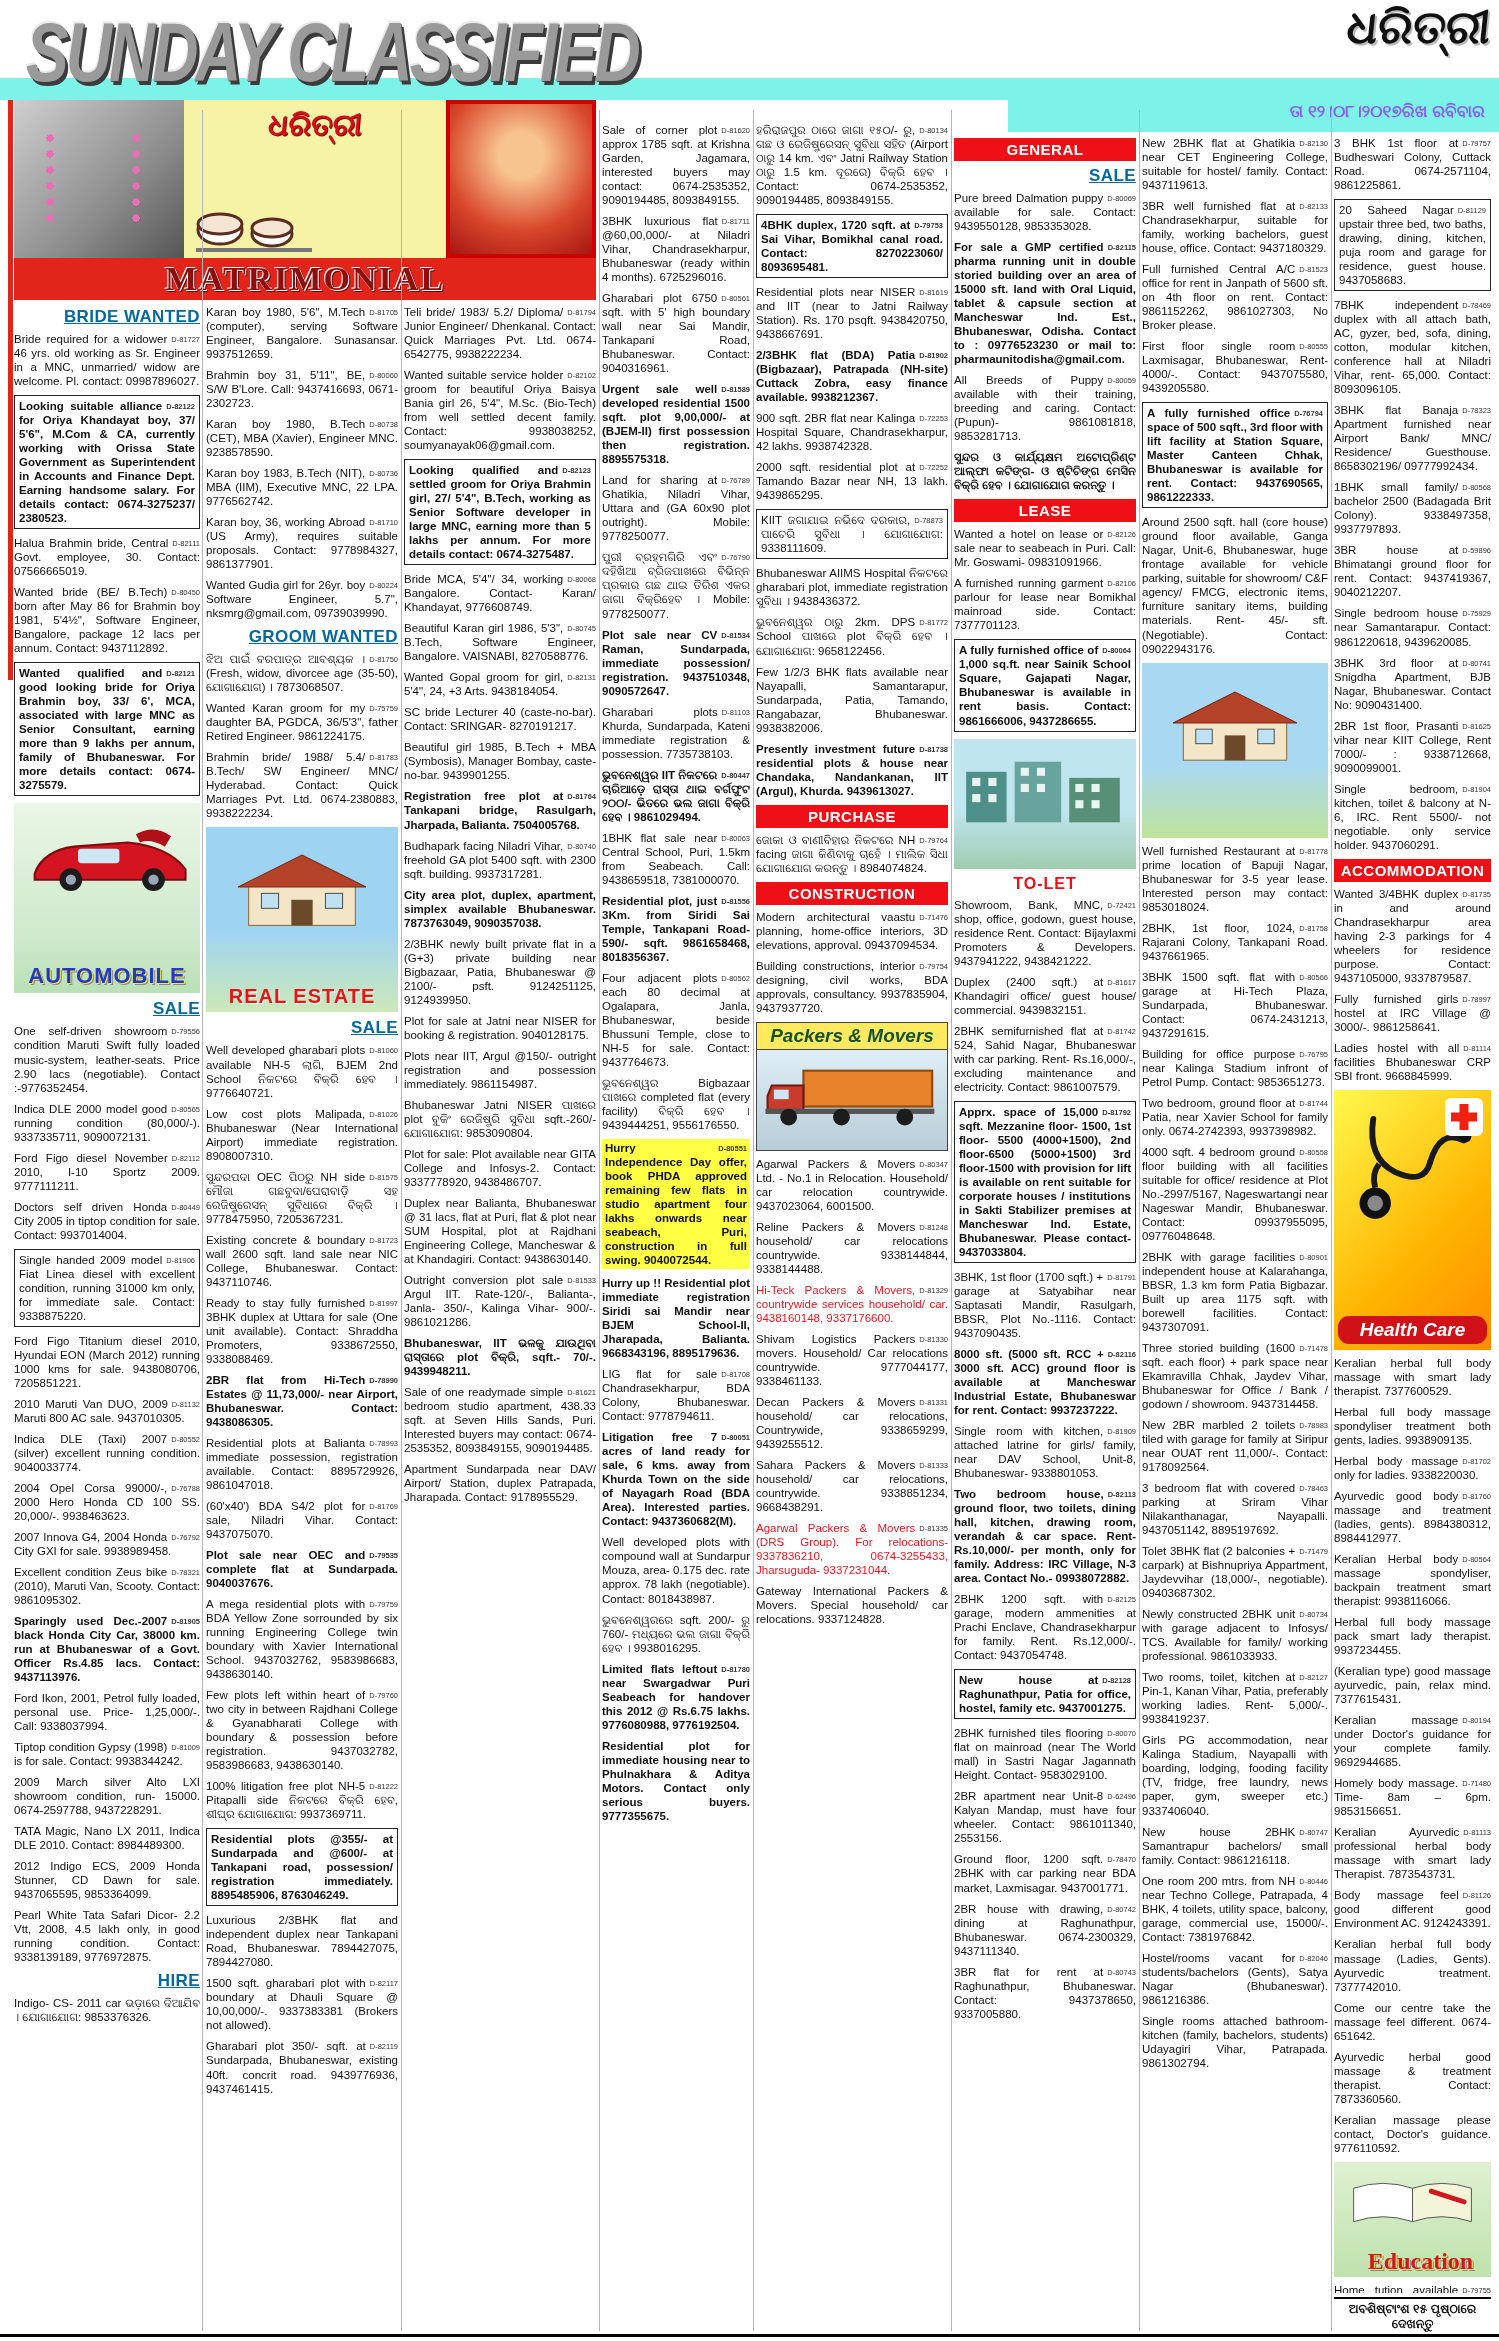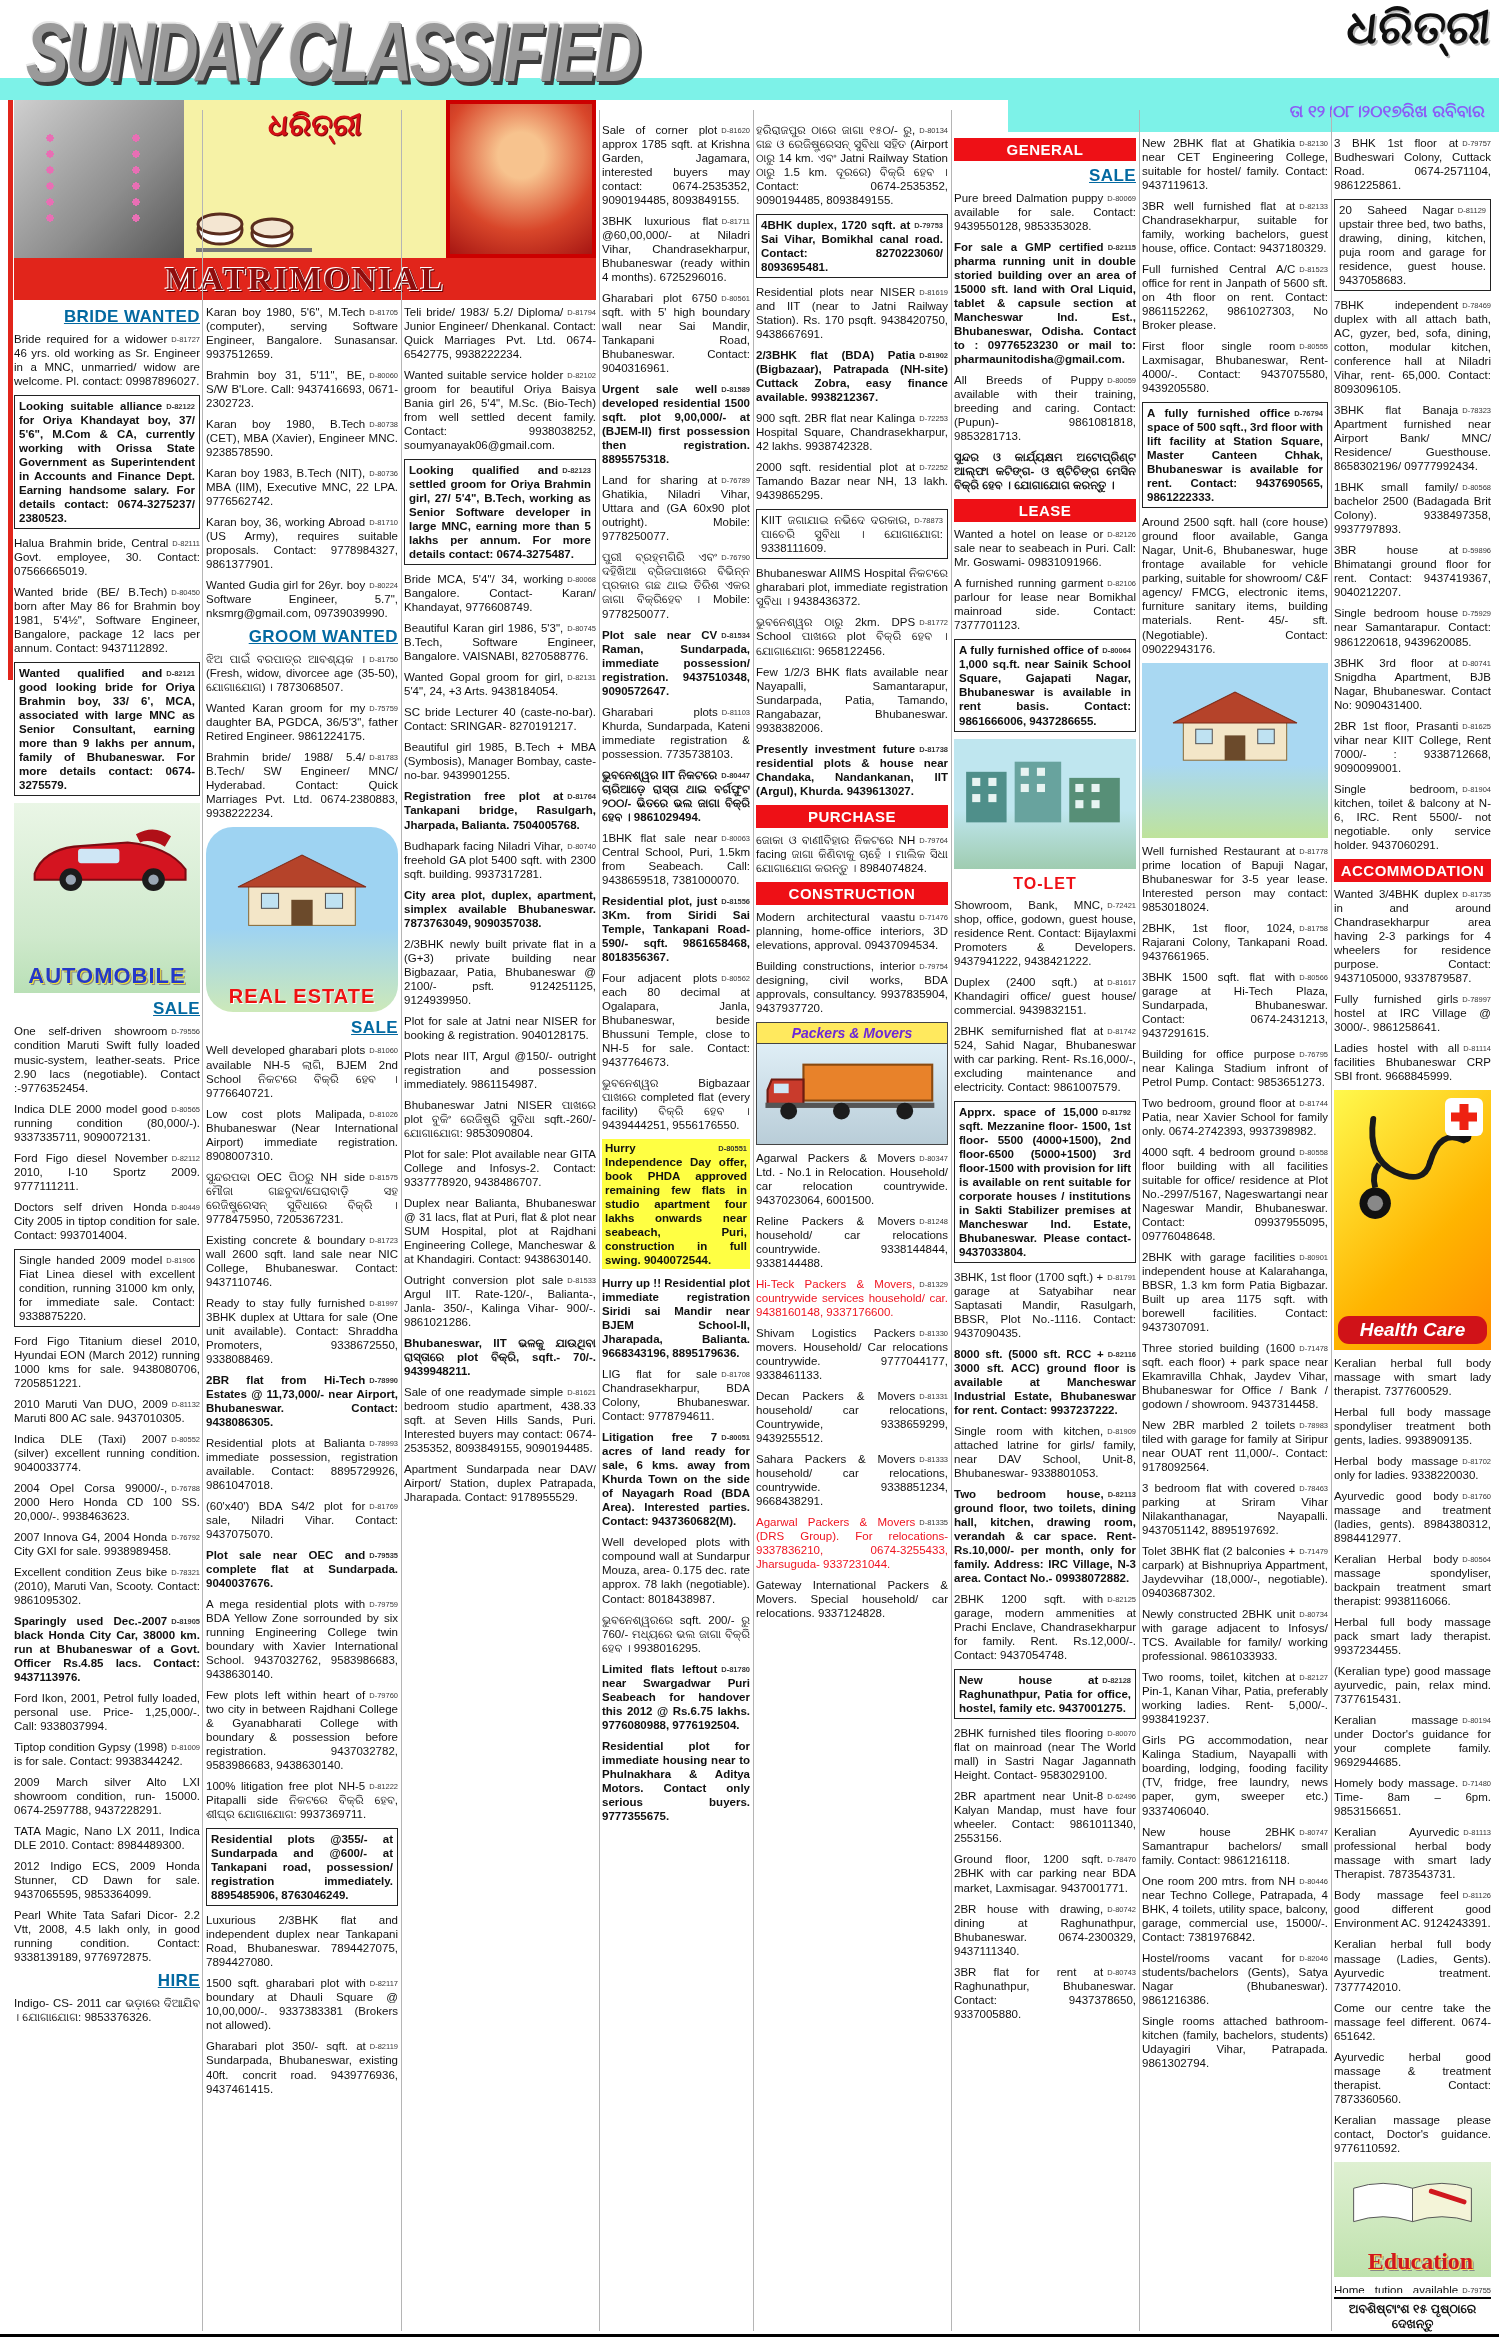--- a/index.html
+++ b/index.html
@@ -44,28 +44,28 @@
   .matri .ph-right:before{content:"";position:absolute;inset:0;border:4px solid #c00;}
   .matri .band{height:42px;background:#e1251b;display:flex;align-items:center;justify-content:center;}
   .matri .band span{font-family:"Liberation Serif",serif;font-weight:bold;font-size:34px;color:#8f0d0d;
      letter-spacing:2px;text-shadow:-1px -1px 0 #fff,1px 1px 0 #fff,2px 2px 0 #600;}
   .red-bar{position:absolute;left:8px;top:100px;width:5px;height:580px;background:#e1251b;}
   
   .imgblk{position:relative;margin:4px 0 6px;overflow:hidden;}
   .img-automobile{height:190px;background:linear-gradient(180deg,#eaf6e6,#cfe9cc 70%,#b9e0b6);}
   .img-automobile .lbl{position:absolute;bottom:4px;width:100%;text-align:center;font-weight:bold;
      font-size:22px;color:#2438c8;text-shadow:1px 1px 0 #f5e83a,2px 2px 0 #888;letter-spacing:1px;}
-  .img-realestate{height:185px;background:linear-gradient(180deg,#9ed3f2 55%,#cde9b9);border-radius:27px;}
+  .img-realestate{height:185px;background:linear-gradient(180deg,#9ed3f2 55%,#cde9b9);}
   .img-realestate .lbl{position:absolute;bottom:4px;width:100%;text-align:center;font-weight:bold;
      font-size:20px;color:#e11;text-shadow:1px 1px 0 #fff;letter-spacing:1px;}
   .img-buildings{height:130px;background:linear-gradient(180deg,#bfe6ef 55%,#9fccb0);}
   .img-house{height:175px;background:linear-gradient(180deg,#a9d8f2 58%,#bfe39b);}
   .img-truck{border:1.5px solid #444;}
-  .img-truck .lbl{display:block;text-align:center;font-weight:bold;font-style:italic;font-size:14px;
-     color:#6d28d9;background:#ffe95e;padding:2px 0;border-bottom:1px solid #444;}
+  .img-truck .lbl{display:block;text-align:center;font-weight:bold;font-style:italic;font-size:19px;
+     color:#14532d;background:#ffe95e;padding:2px 0;border-bottom:1px solid #444;}
   .img-truck .bed{height:100px;background:linear-gradient(180deg,#dfeef6,#b9cdd8);position:relative;}
   .img-healthcare{height:260px;background:linear-gradient(135deg,#fff94d,#ffb400 60%,#ff8c00);}
   .img-healthcare .cross{position:absolute;right:8px;top:8px;width:38px;height:38px;background:#fff;border-radius:6px;}
   .img-healthcare .cross:before,.img-healthcare .cross:after{content:"";position:absolute;background:#e21;
      left:50%;top:50%;transform:translate(-50%,-50%);}
   .img-healthcare .cross:before{width:26px;height:9px;} .img-healthcare .cross:after{width:9px;height:26px;}
   .img-healthcare .ribbon{position:absolute;bottom:6px;left:4px;right:4px;background:#d01218;color:#fff;
      font-style:italic;font-weight:bold;font-size:19px;text-align:center;padding:3px 0;border-radius:11px;}
   .img-education{height:115px;background:linear-gradient(180deg,#dff0d2,#bfe2ad);}
   .img-education .lbl{position:absolute;bottom:2px;width:100%;text-align:center;font-family:"Liberation Serif",serif;

